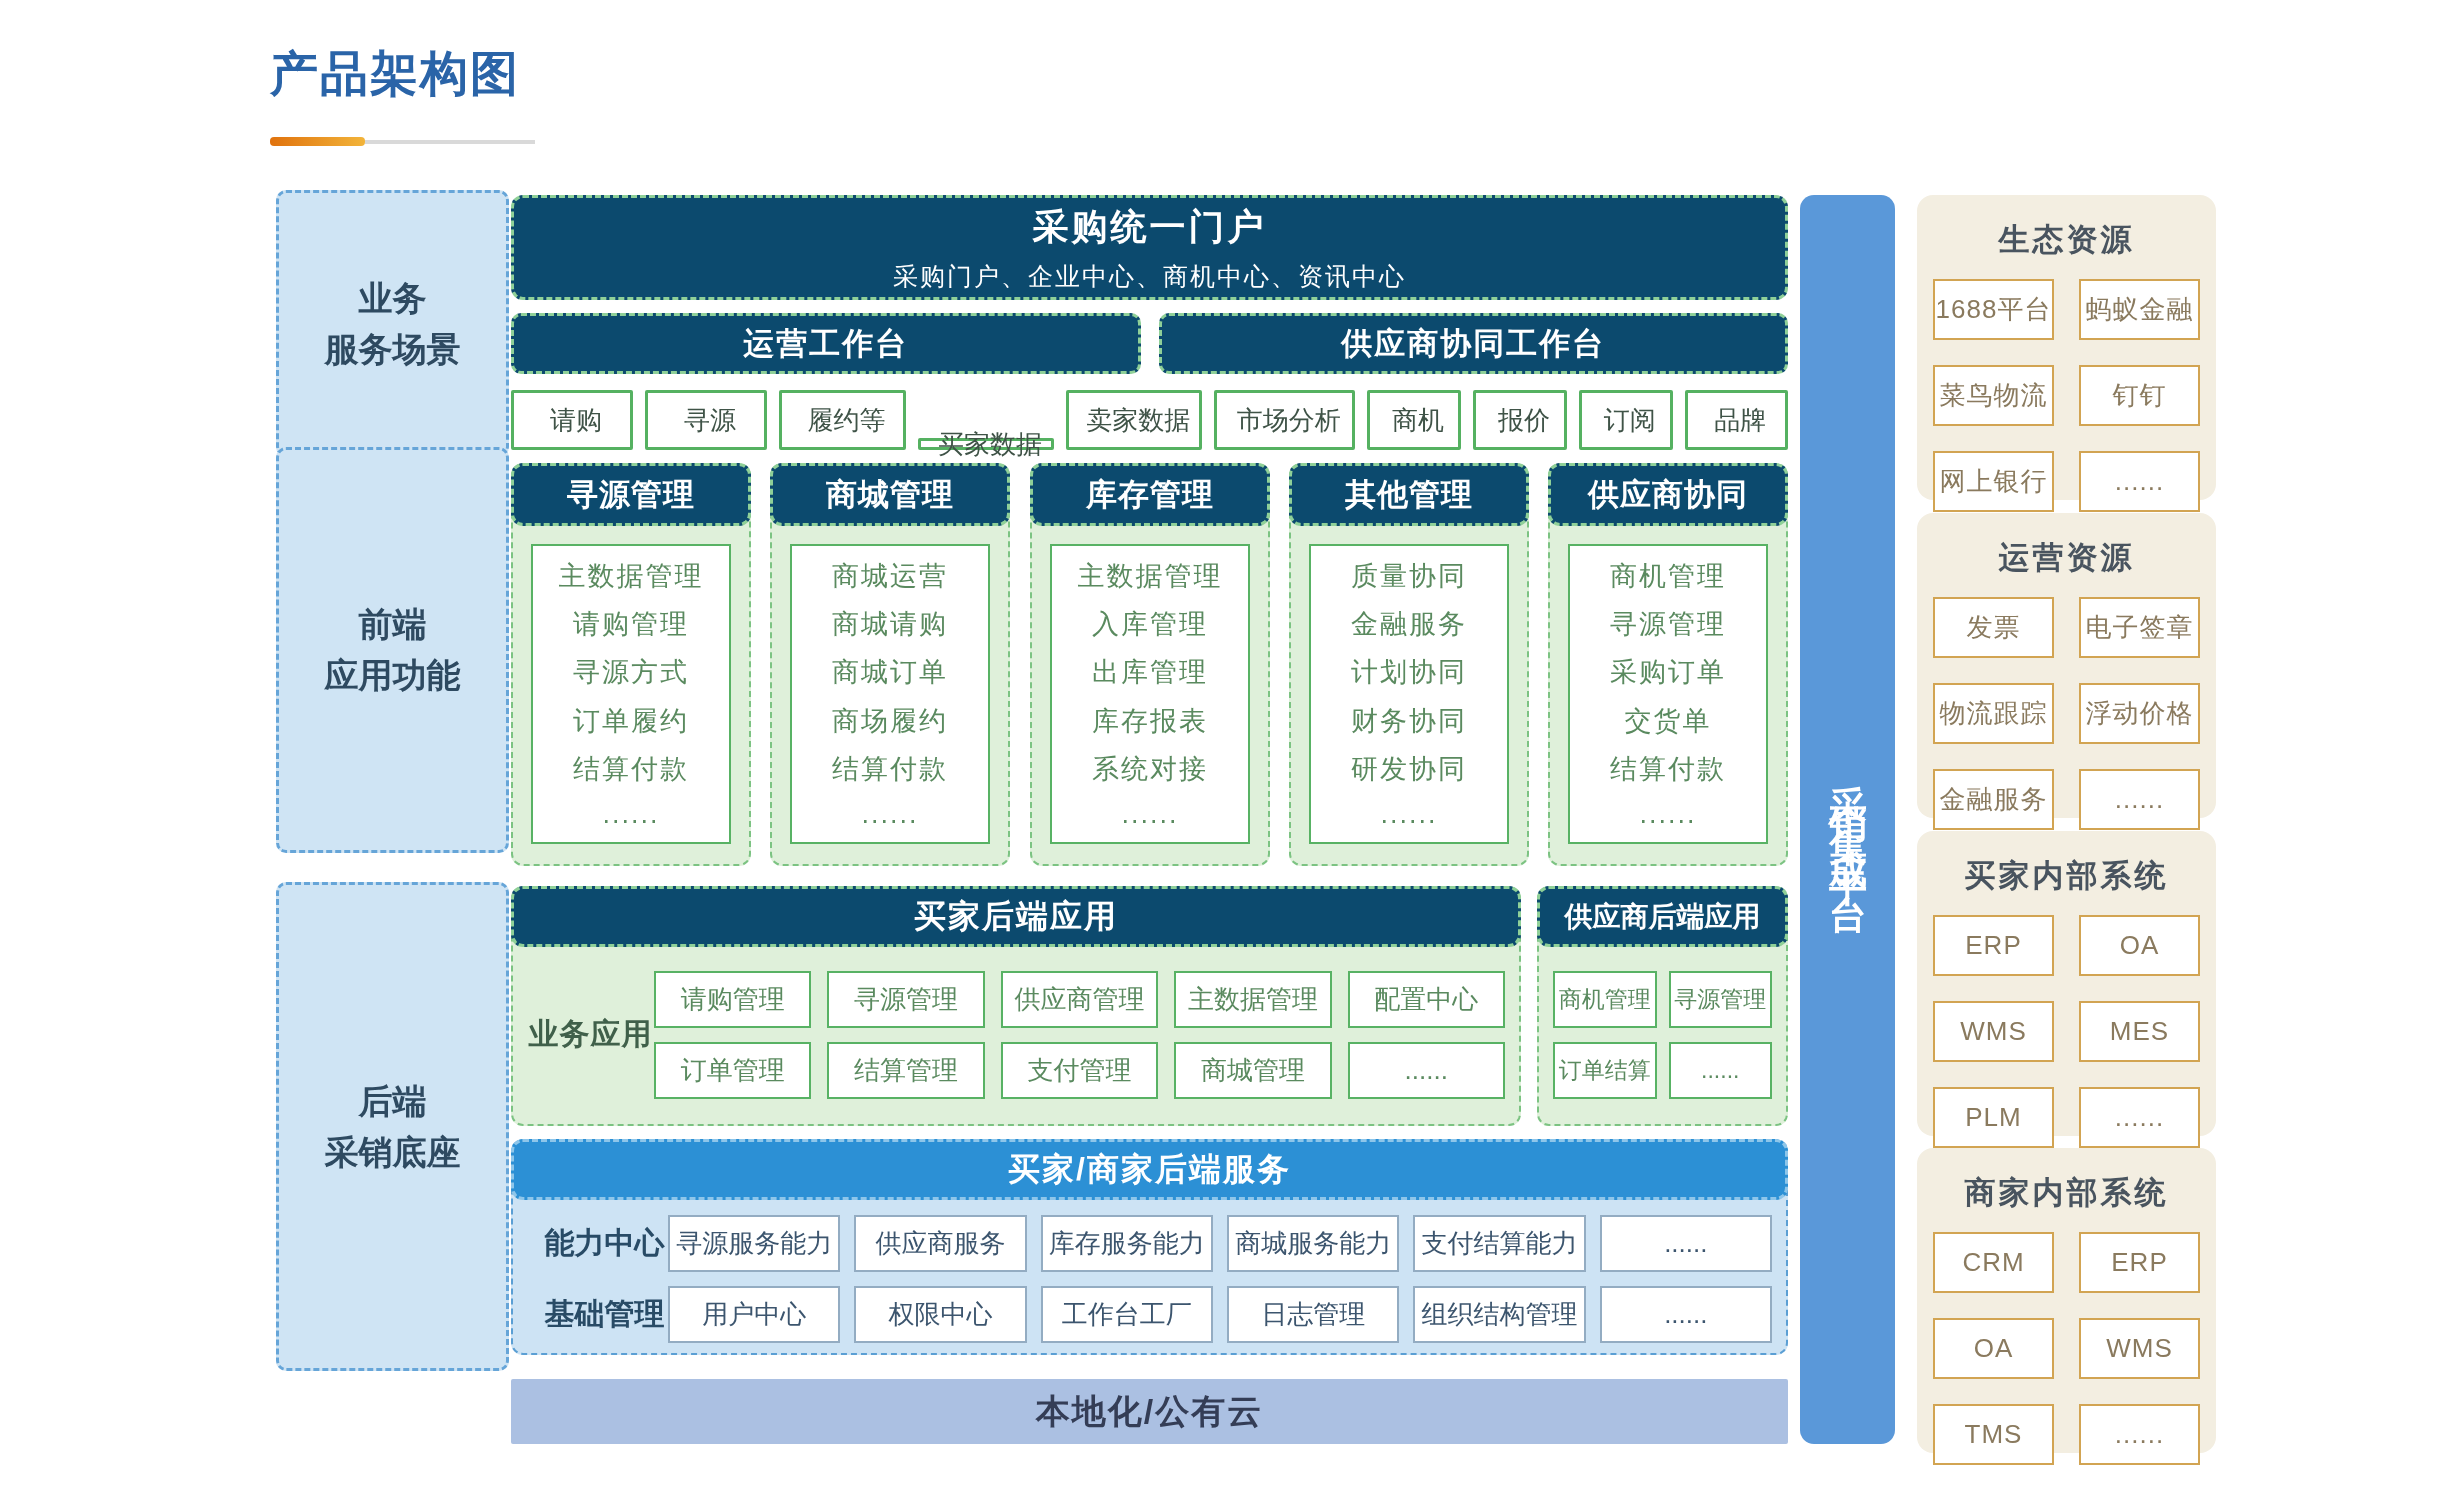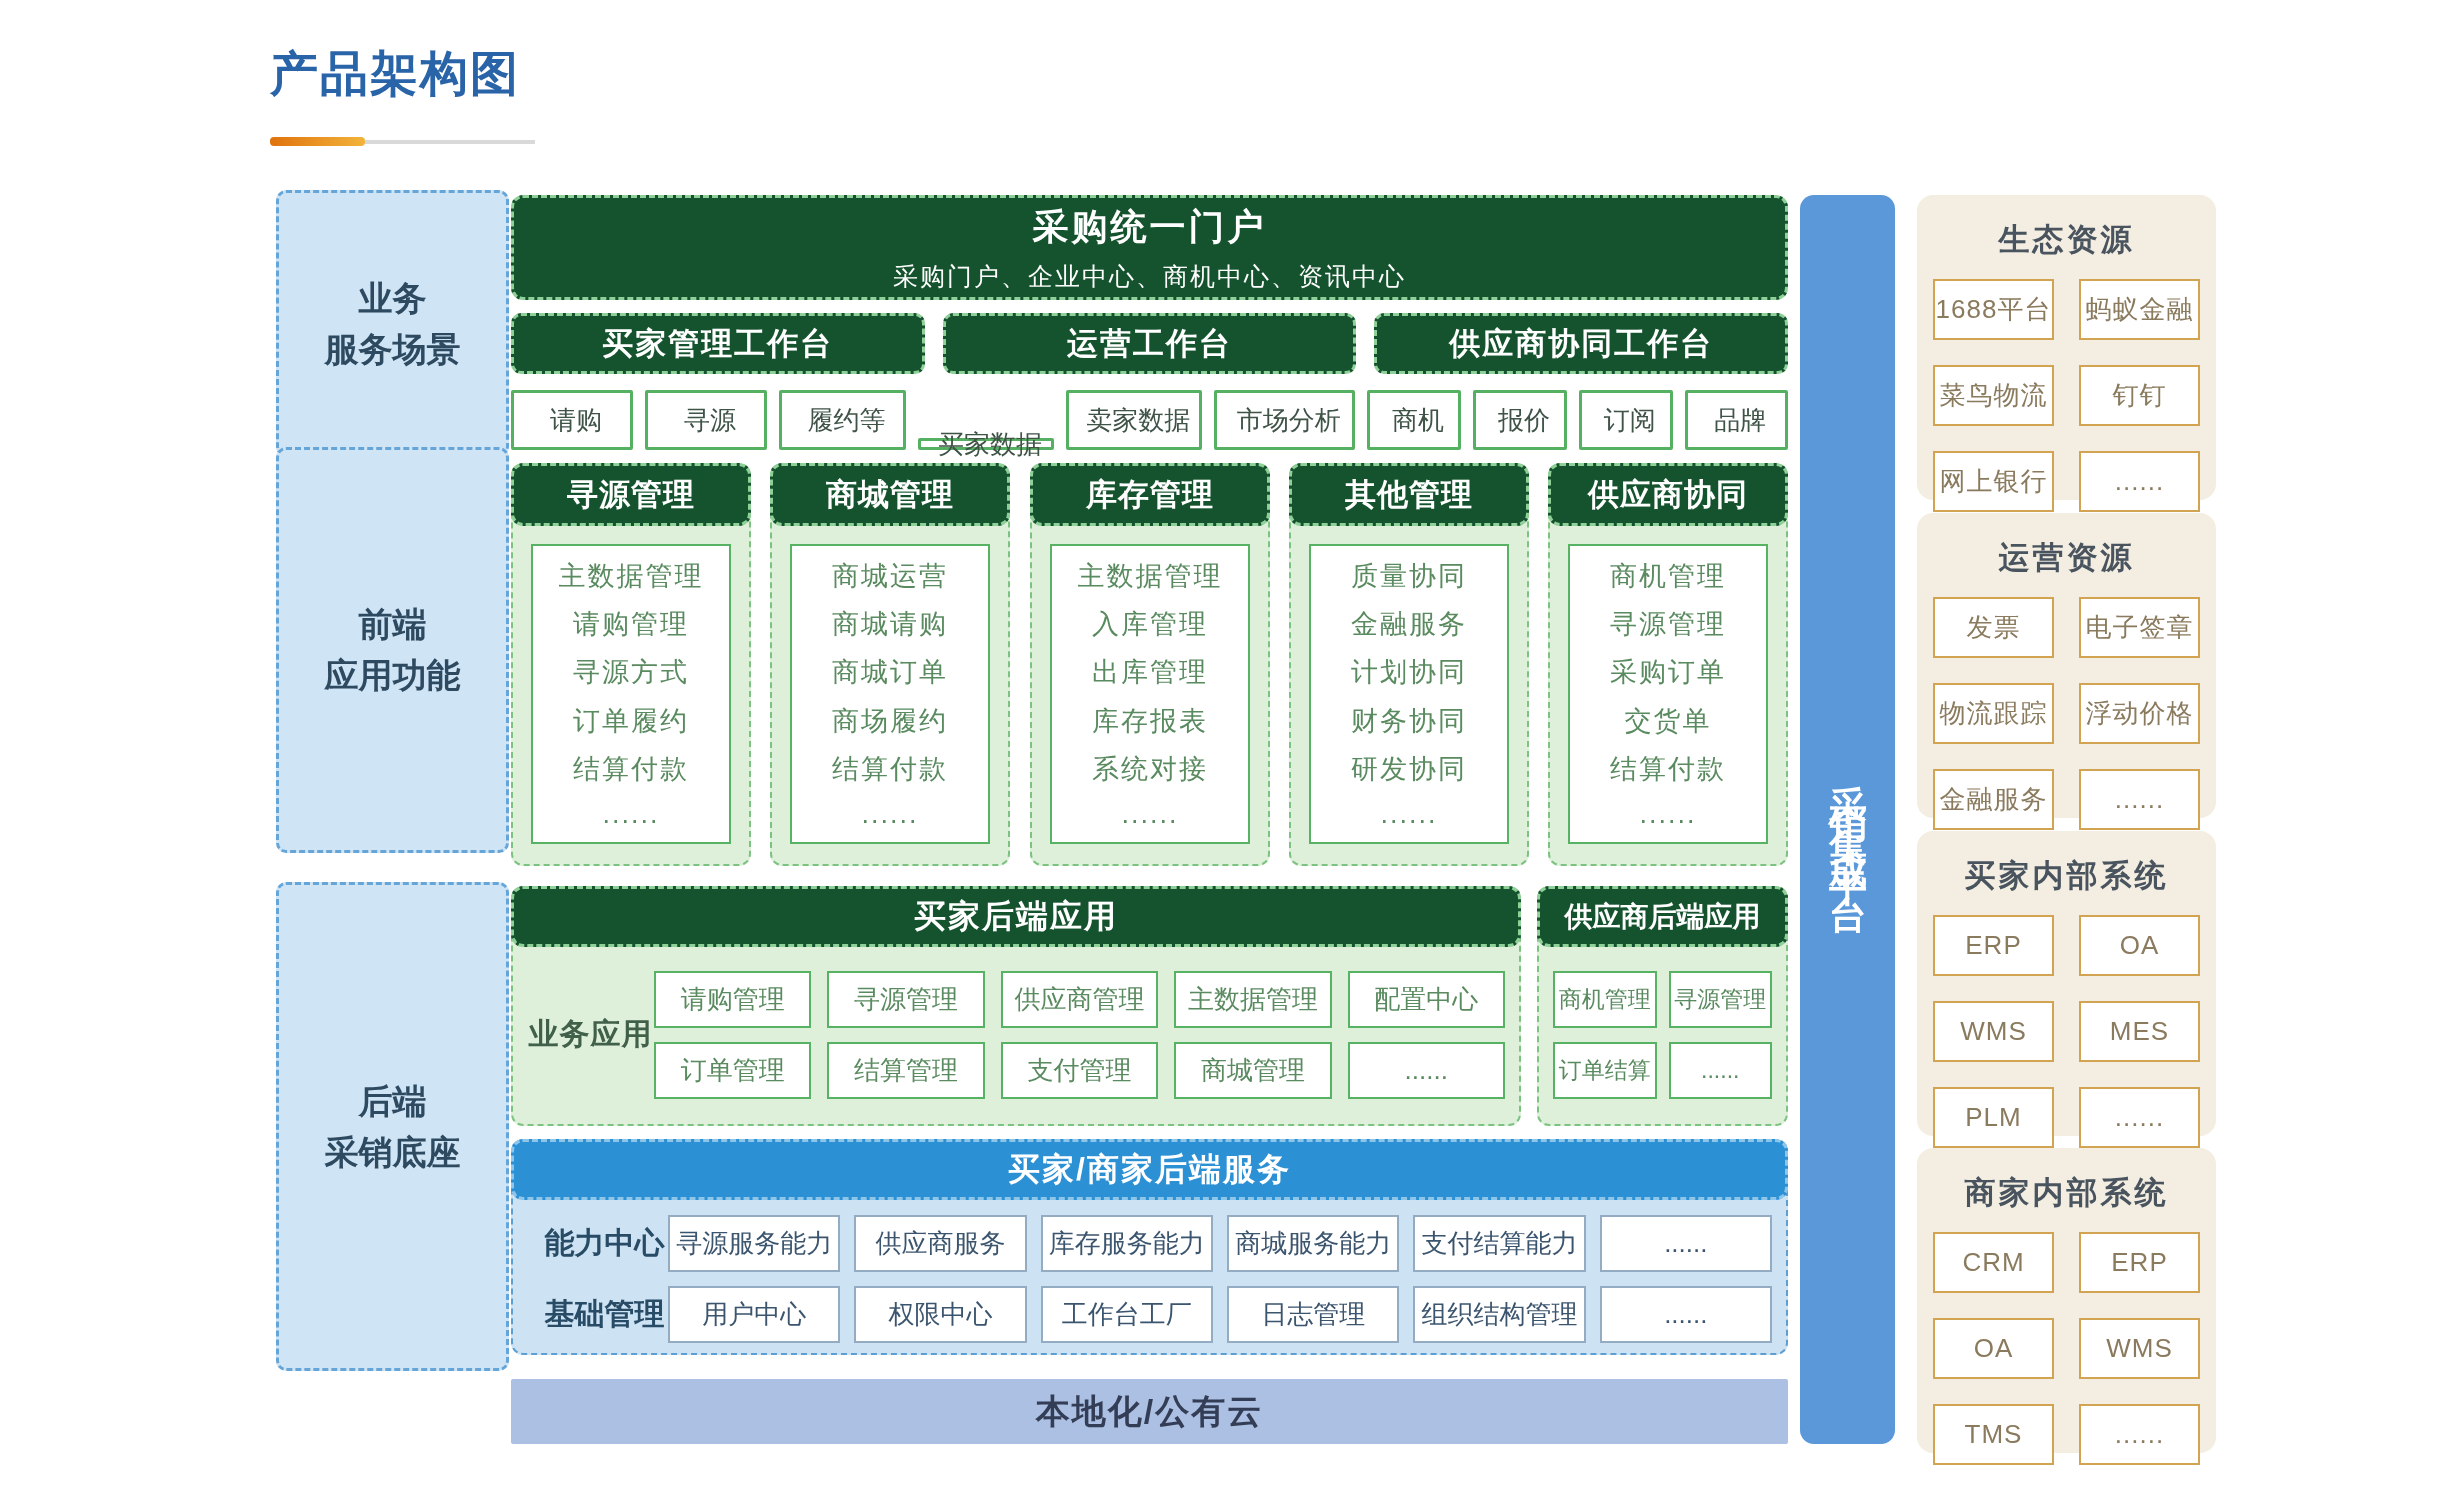--- a/index.html
+++ b/index.html
@@ -13,21 +13,21 @@
   .title-rule .orange{position:absolute;left:0;top:0;width:95px;height:9px;border-radius:4px;
     background:linear-gradient(90deg,#e0720d,#f2b43a);}
   .title-rule .gray{position:absolute;left:95px;top:3px;width:170px;height:4px;background:#d9d9d9;}
 
   
   .rail-box{position:absolute;left:276px;width:233px;background:#cfe4f4;border:3px dashed #66a5d8;
     border-radius:10px;display:flex;align-items:center;justify-content:center;text-align:center;
     color:#2e4a61;font-weight:bold;font-size:34px;line-height:1.5;white-space:pre-line;box-sizing:border-box;}
 
   
-  .green-solid{background:#14532d;border:3px dashed #8fd098;color:#ffffff;box-sizing:border-box;}
+  .green-solid{background:#0c4a6e;border:3px dashed #8fd098;color:#ffffff;box-sizing:border-box;}
   .portal{position:absolute;left:511px;top:195px;width:1277px;height:105px;border-radius:12px;
     display:flex;flex-direction:column;align-items:center;justify-content:center;}
   .portal .t{font-size:36px;font-weight:bold;letter-spacing:3px;}
   .portal .s{font-size:25px;margin-top:8px;letter-spacing:2px;}
   .wb-row{position:absolute;left:511px;top:313px;width:1277px;height:61px;display:flex;gap:18px;}
   .wb{flex:1;border-radius:10px;display:flex;align-items:center;justify-content:center;
     font-size:31px;font-weight:bold;letter-spacing:2px;}
   .sc-row{position:absolute;left:511px;top:390px;width:1277px;height:60px;display:flex;gap:12px;}
   .sc{background:#ffffff;border:3px solid #55b161;box-sizing:border-box;display:flex;align-items:center;
     justify-content:center;font-size:26px;color:#3f5347;border-radius:2px;padding-left:8px;}
@@ -105,21 +105,20 @@
 应用功能</div>
   <div class="rail-box" style="top:882px;height:489px;">后端
 采销底座</div>
 
   <div class="portal green-solid">
     <div class="t">采购统一门户</div>
     <div class="s">采购门户、企业中心、商机中心、资讯中心</div>
   </div>
 
   <div class="wb-row">
-    <div class="wb green-solid">买家管理工作台</div>
     <div class="wb green-solid">运营工作台</div>
     <div class="wb green-solid">供应商协同工作台</div>
   </div>
 
   <div class="sc-row">
     <div class="sc" style="flex:1.15;">请购</div>
     <div class="sc" style="flex:1.15;">寻源</div>
     <div class="sc" style="flex:1.2;">履约等</div>
     <div class="sc" style="flex:1.3;margin-top:48px;">买家数据</div>
     <div class="sc" style="flex:1.3;">卖家数据</div>

